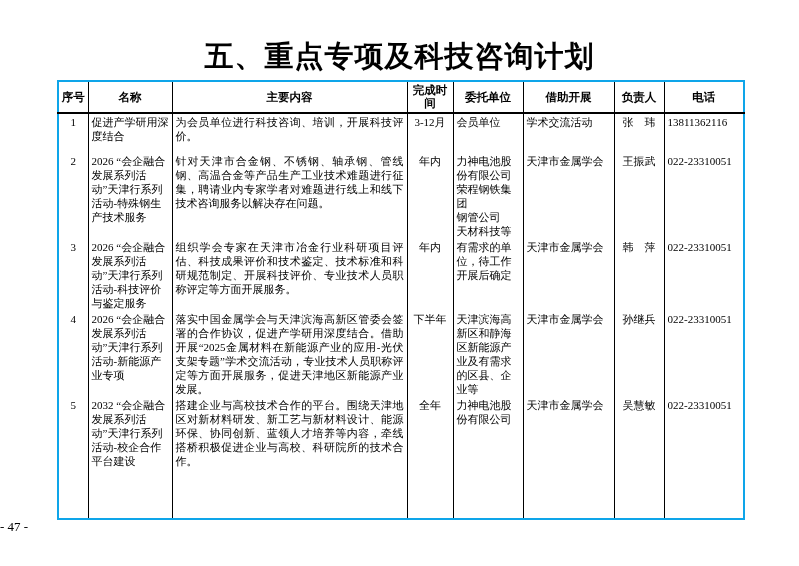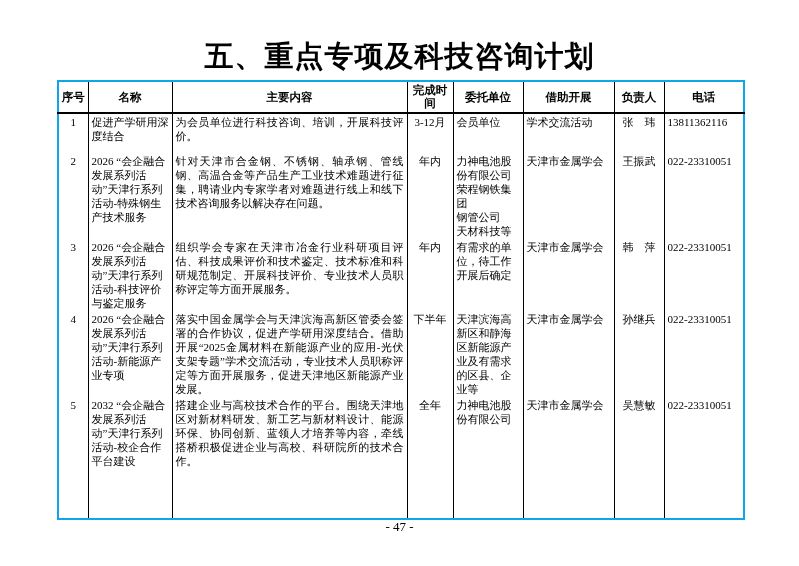--- a/index.html
+++ b/index.html
@@ -61,21 +61,21 @@
   tr.r4 { height: 85px; }
   tr.r5 { height: 122px; }
   td.c-center { text-align: center; }
   td.c-content { text-align: justify; margin-top: 48px; }
   td.c-phone { padding-left: 2px; padding-right: 1px; }
   .page-footer {
     position: absolute;
     top: 519px;
     left: 0;
     width: 100%;
-    text-align: center;
+    text-align: left;
     font-size: 13px;
   }
 </style>
 </head>
 <body>
 
 <div class="page">
 
   <div class="doc-title">五、重点专项及科技咨询计划</div>
 

